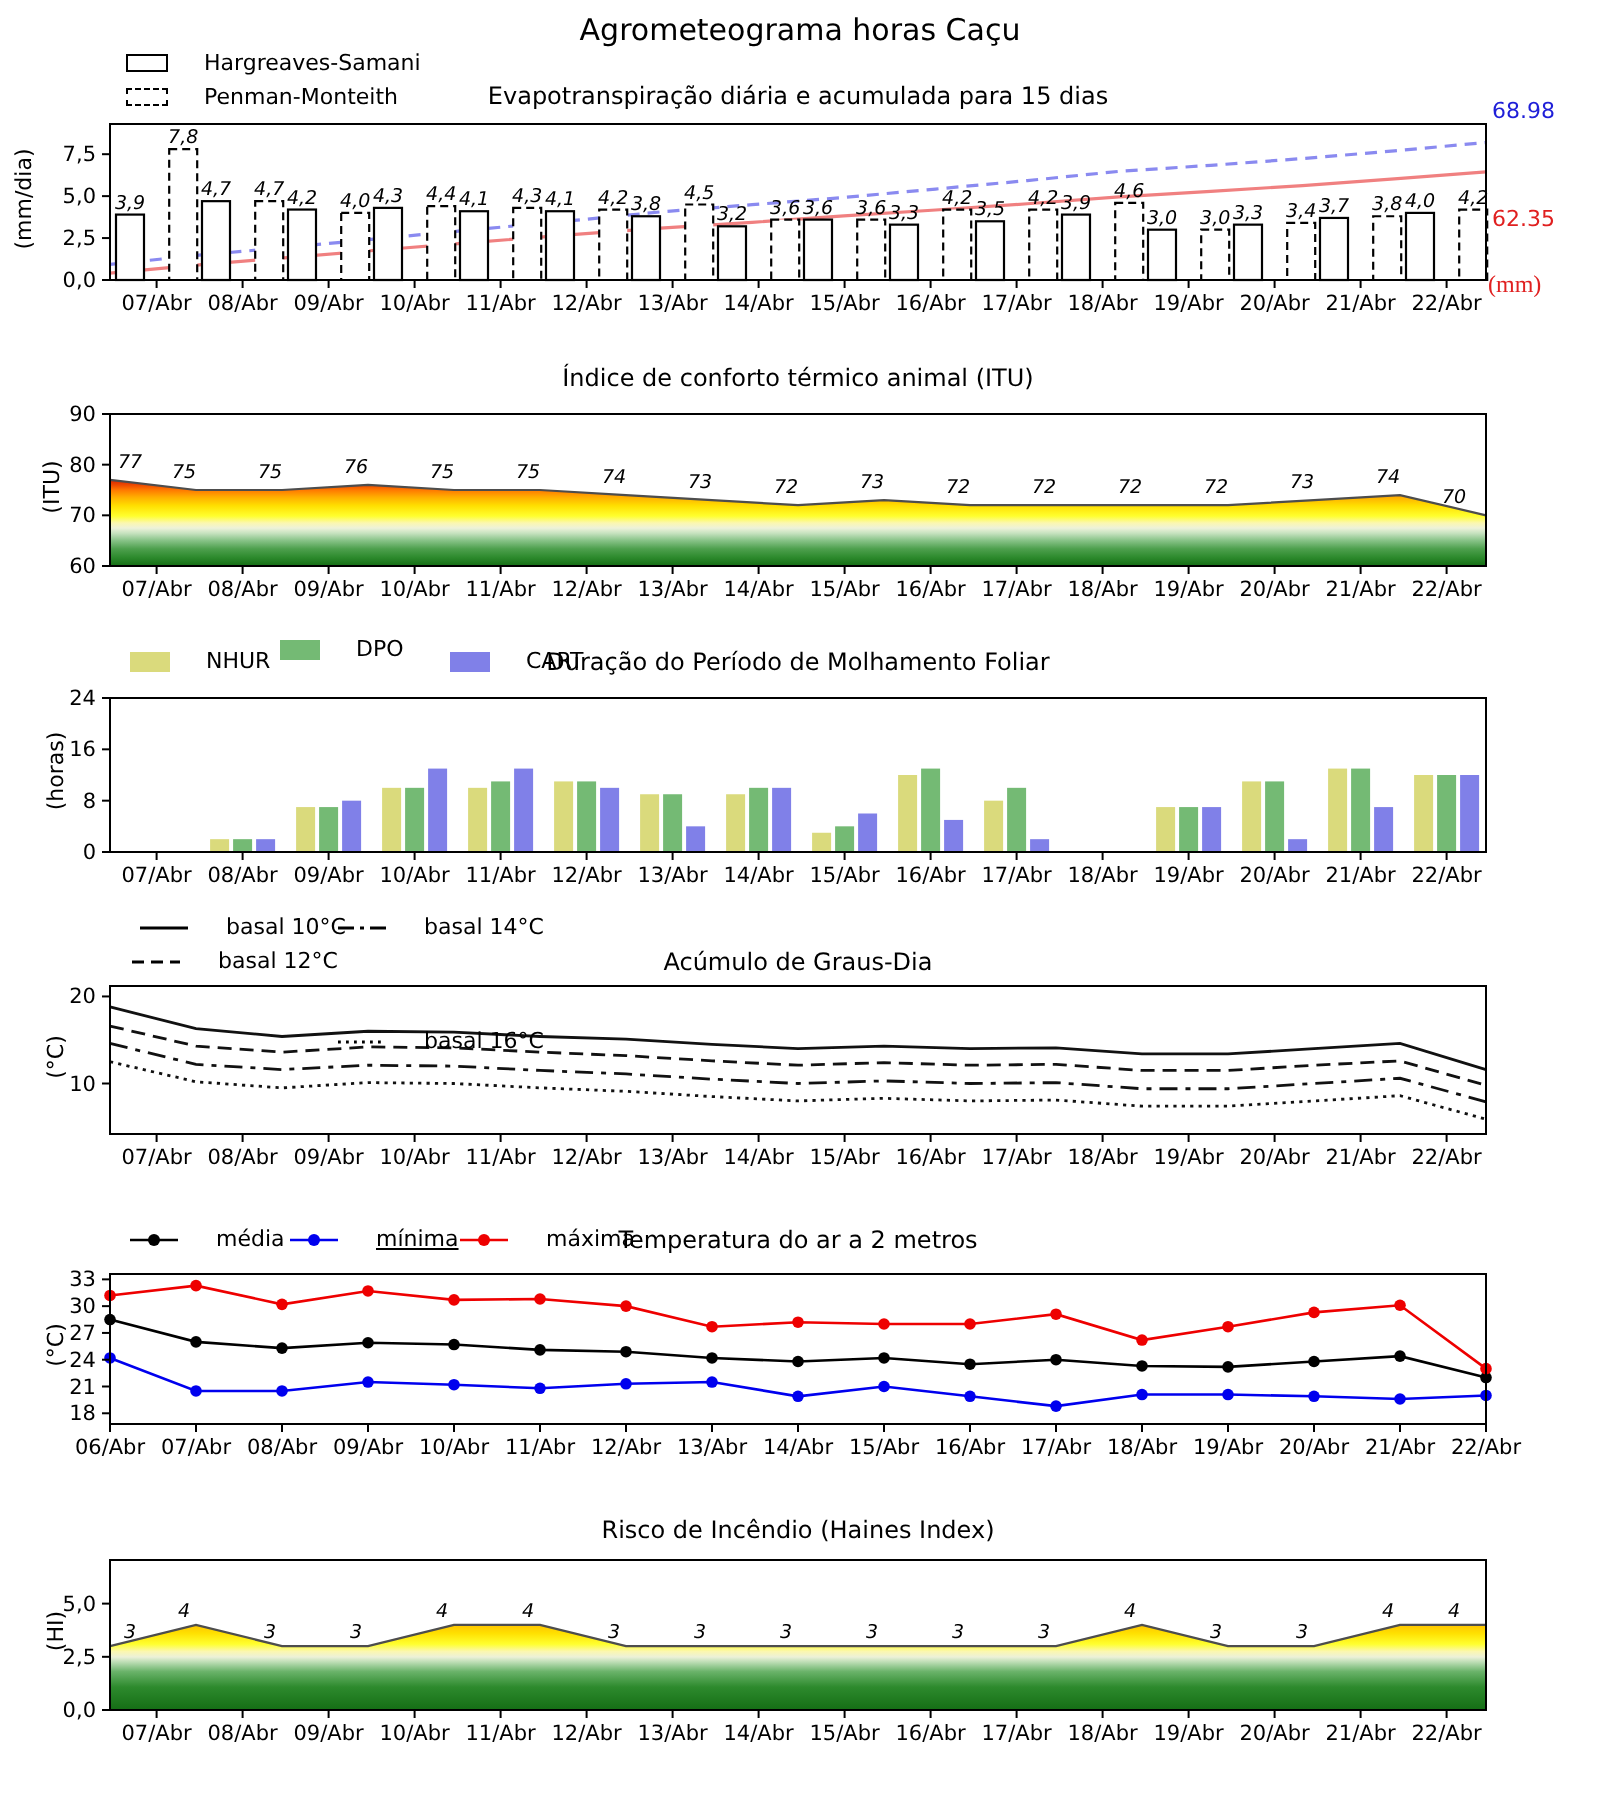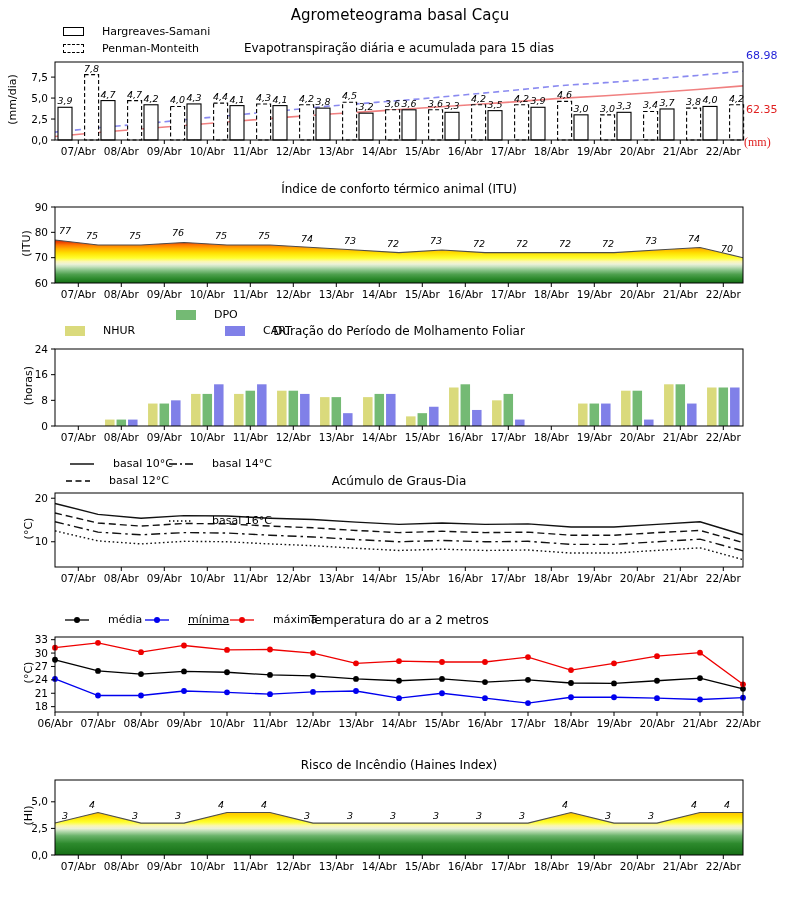--- a/index.html
+++ b/index.html
@@ -520,21 +520,21 @@
       <text x="723.3" y="870" text-anchor="middle" font-size="10.5">22/Abr</text>
       <line x1="51" y1="855" x2="55" y2="855" stroke="#000" stroke-width="1"></line>
       <text x="48" y="858.5" text-anchor="end" font-size="10.5">0,0</text>
       <line x1="51" y1="828.4042553191489" x2="55" y2="828.4042553191489" stroke="#000" stroke-width="1"></line>
       <text x="48" y="831.9042553191489" text-anchor="end" font-size="10.5">2,5</text>
       <line x1="51" y1="801.8085106382979" x2="55" y2="801.8085106382979" stroke="#000" stroke-width="1"></line>
       <text x="48" y="805.3085106382979" text-anchor="end" font-size="10.5">5,0</text>
     </g>
   </svg>
 
-<div class="abs fig-title">Agrometeograma basal Caçu</div>
+<div class="abs fig-title">Agrometeograma horas Caçu</div>
 
 <div class="abs leg" style="left:63px;top:25px;">
   <span class="swatch-box"></span>
   <span>Hargreaves-Samani</span>
 </div>
 <div class="abs leg" style="left:63px;top:42px;">
   <span class="swatch-box dashed"></span>
   <span>Penman-Monteith</span>
 </div>
 <div class="abs ctitle" style="top:41px;">Evapotranspiração diária e acumulada para 15 dias</div>
@@ -543,21 +543,21 @@
 <div class="abs rlab" style="left: 746px; top: 103px; color: rgb(224, 32, 32);">62.35</div>
 <div class="abs rlab" style="left: 744px; top: 135px; font-size: 12px; color: rgb(224, 32, 32); font-family: Liberation Serif, serif;">(mm)</div>
 
 <div class="abs ctitle" style="top:182px;">Índice de conforto térmico animal (ITU)</div>
 <div class="abs ylab" style="left:-34px;top:237px;">(ITU)</div>
 
 <div class="abs leg" style="left:65px;top:324px;">
   <span class="fillsw" style="background-color: rgb(218, 218, 124);"></span>
   <span>NHUR</span>
 </div>
-<div class="abs leg" style="left:140px;top:308px;margin-left:36px;">
+<div class="abs leg" style="left:140px;top:318px;">
   <span class="fillsw" style="background-color: rgb(116, 186, 116);"></span>
   <span>DPO</span>
 </div>
 <div class="abs leg" style="left:225px;top:324px;">
   <span class="fillsw" style="background-color: rgb(128, 128, 232);"></span>
   <span>CART</span>
 </div>
 <div class="abs ctitle" style="top:324px;">Duração do Período de Molhamento Foliar</div>
 <div class="abs ylab" style="left:-32px;top:379px;">(horas)</div>
 

